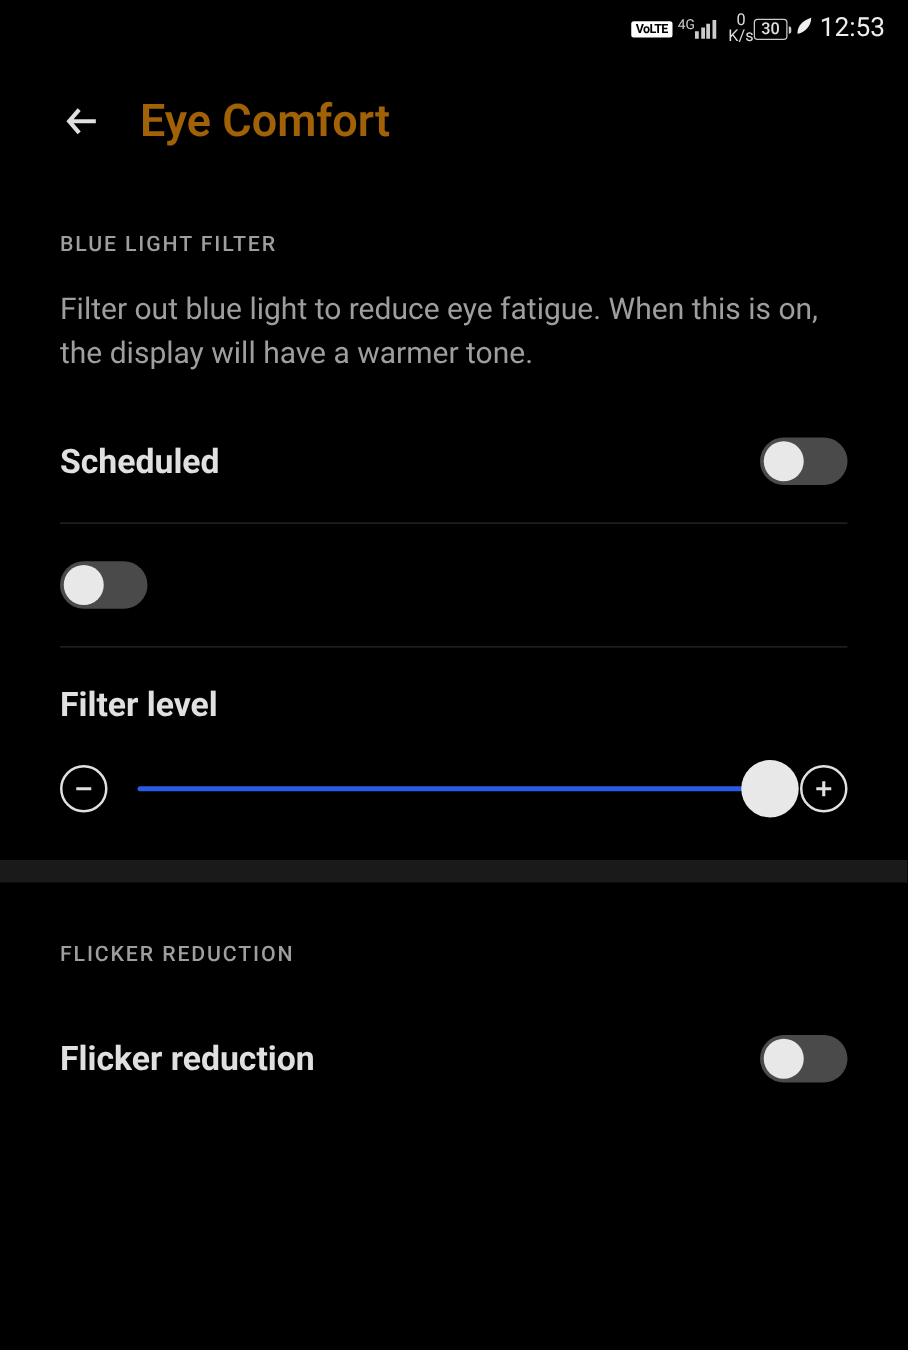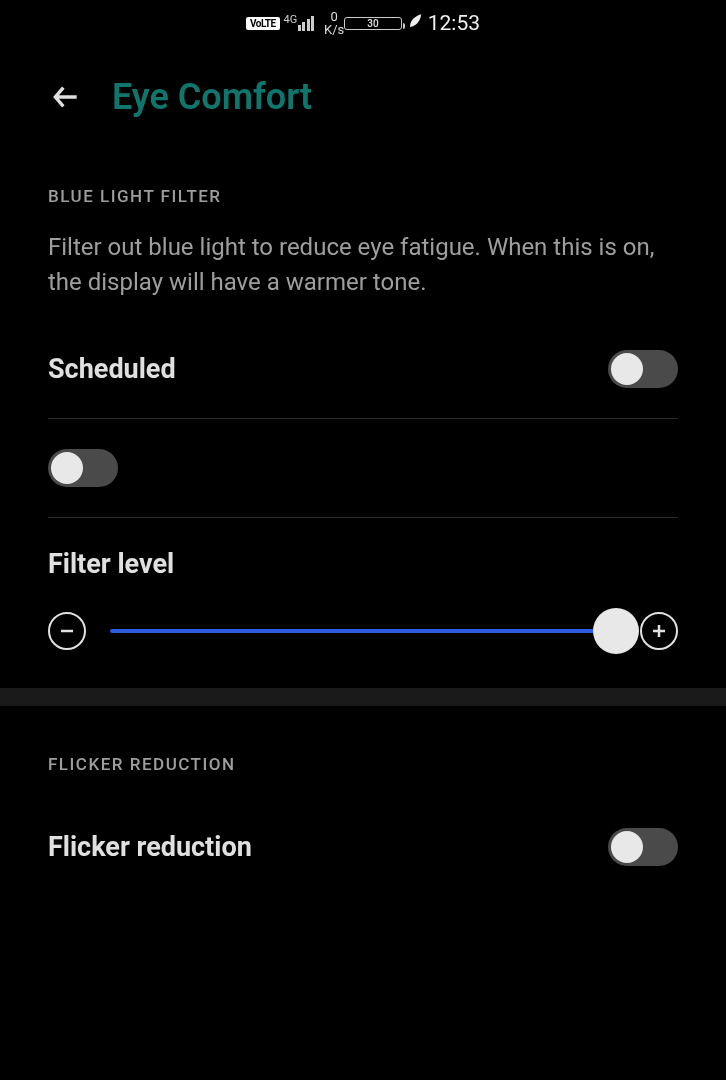--- a/index.html
+++ b/index.html
@@ -10,21 +10,21 @@
     body {
       width: 726px;
       height: 1080px;
       background: #000000;
       font-family: -apple-system, BlinkMacSystemFont, 'Segoe UI', Roboto, sans-serif;
       color: #e0e0e0;
       overflow: hidden;
     }
     .status-bar {
       display: flex;
-      justify-content: center;
+      justify-content: flex-end;
       align-items: center;
       padding: 8px 18px 4px 18px;
       height: 42px;
       font-size: 17px;
     }
     .status-left {
       display: flex;
       align-items: center;
       gap: 6px;
     }
@@ -74,22 +74,22 @@
     .speed-val { font-size: 13px; color: #ddd; }
     .speed-unit { font-size: 13px; color: #ddd; }
     .status-right {
       display: flex;
       align-items: center;
       gap: 6px;
     }
     .battery-box {
       border: 1.5px solid #ccc;
       border-radius: 3px;
-      padding: 0px 22px;
-      font-size: 10px;
+      padding: 0px 5px;
+      font-size: 13px;
       font-weight: 500;
       position: relative;
     }
     .battery-box::after {
       content: '';
       position: absolute;
       right: -4px;
       top: 5px;
       width: 2px;
       height: 6px;
@@ -115,21 +115,21 @@
       width: 32px;
       height: 32px;
       stroke: #e0e0e0;
       stroke-width: 2.5;
       fill: none;
       cursor: pointer;
     }
     .page-title {
       font-size: 36px;
       font-weight: 600;
-      color: #0f766e;
+      color: #a16207;
     }
     .section {
       padding: 0 48px;
     }
     .section-header {
       font-size: 17px;
       font-weight: 500;
       color: #9e9e9e;
       letter-spacing: 1.5px;
       margin-top: 48px;

